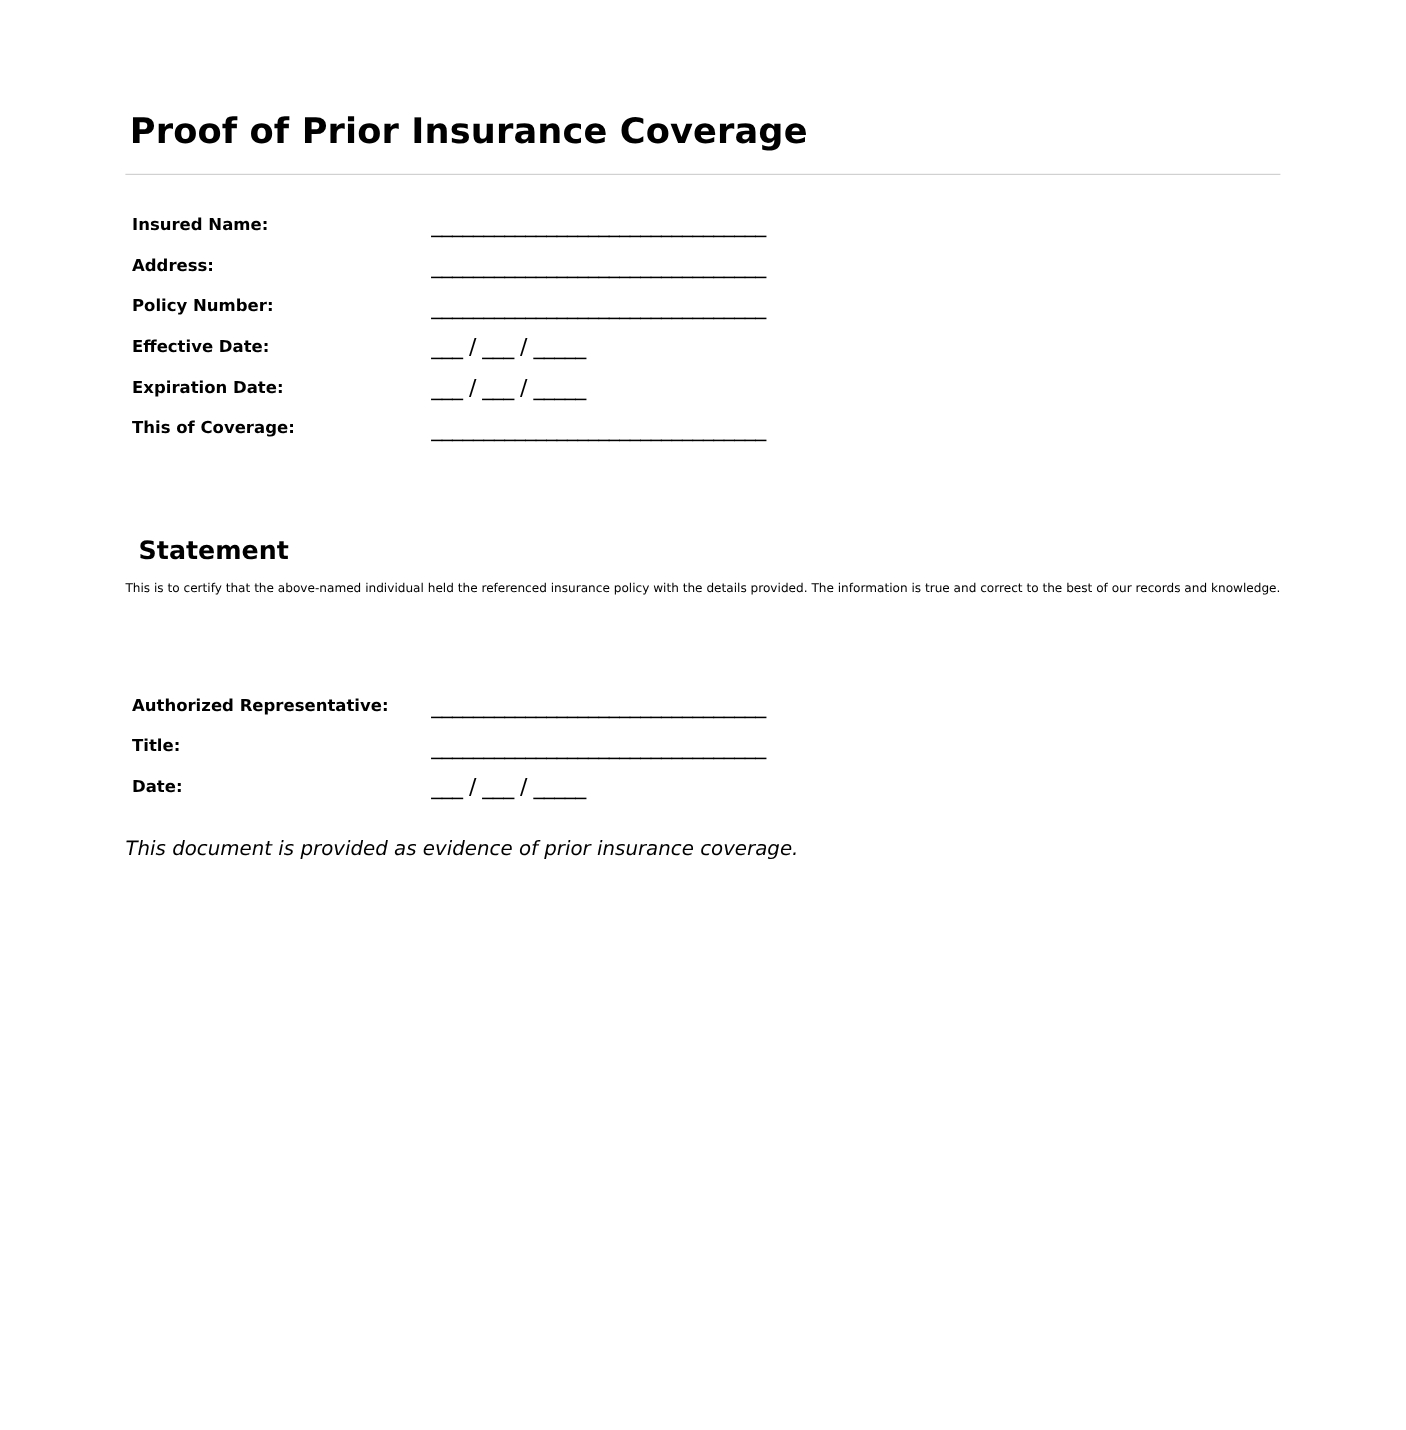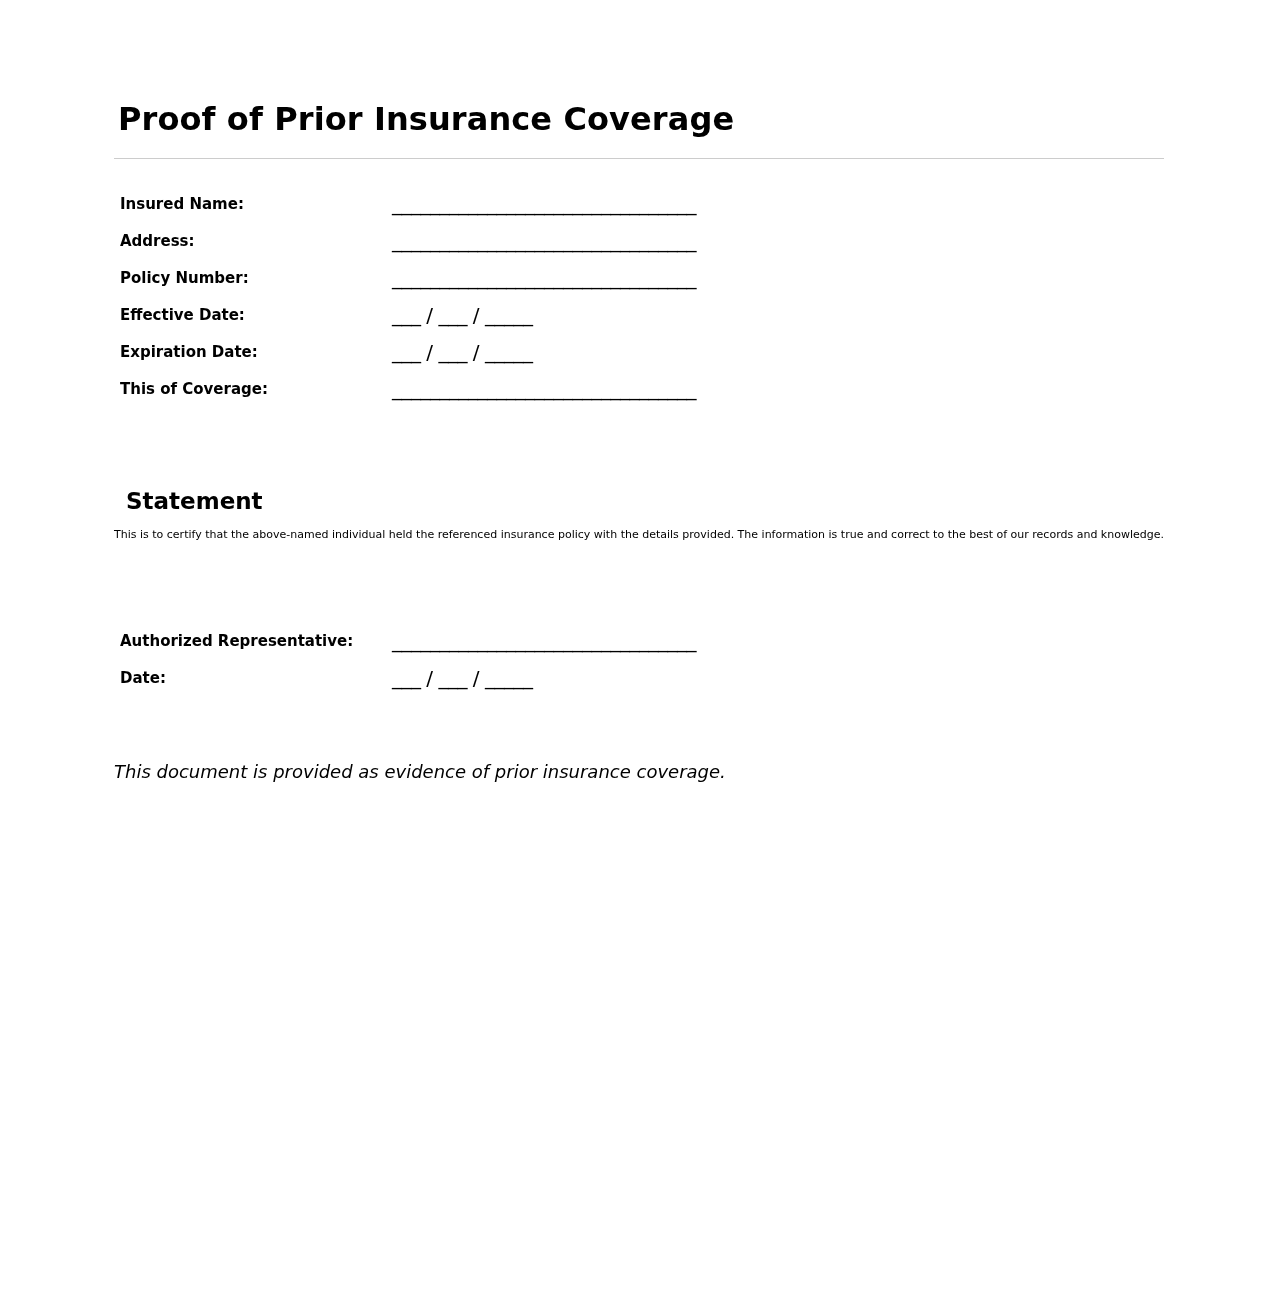--- a/index.html
+++ b/index.html
@@ -131,20 +131,24 @@
   <h2 class="statement-heading">Statement</h2>
   <p class="statement-text">This is to certify that the above-named individual held the referenced insurance policy with the details provided. The information is true and correct to the best of our records and knowledge.</p>
 
   <table class="form signature">
     <tbody>
       <tr>
         <td class="label">Authorized Representative:</td>
         <td class="value">________________________________</td>
       </tr>
       <tr>
+        <td class="label">Title:</td>
+        <td class="value">________________________________</td>
+      </tr>
+      <tr>
         <td class="label">Date:</td>
         <td class="value">___ / ___ / _____</td>
       </tr>
     </tbody>
   </table>
 
   <p class="footer-note">This document is provided as evidence of prior insurance coverage.</p>
 </div>
 
 </body></html>

